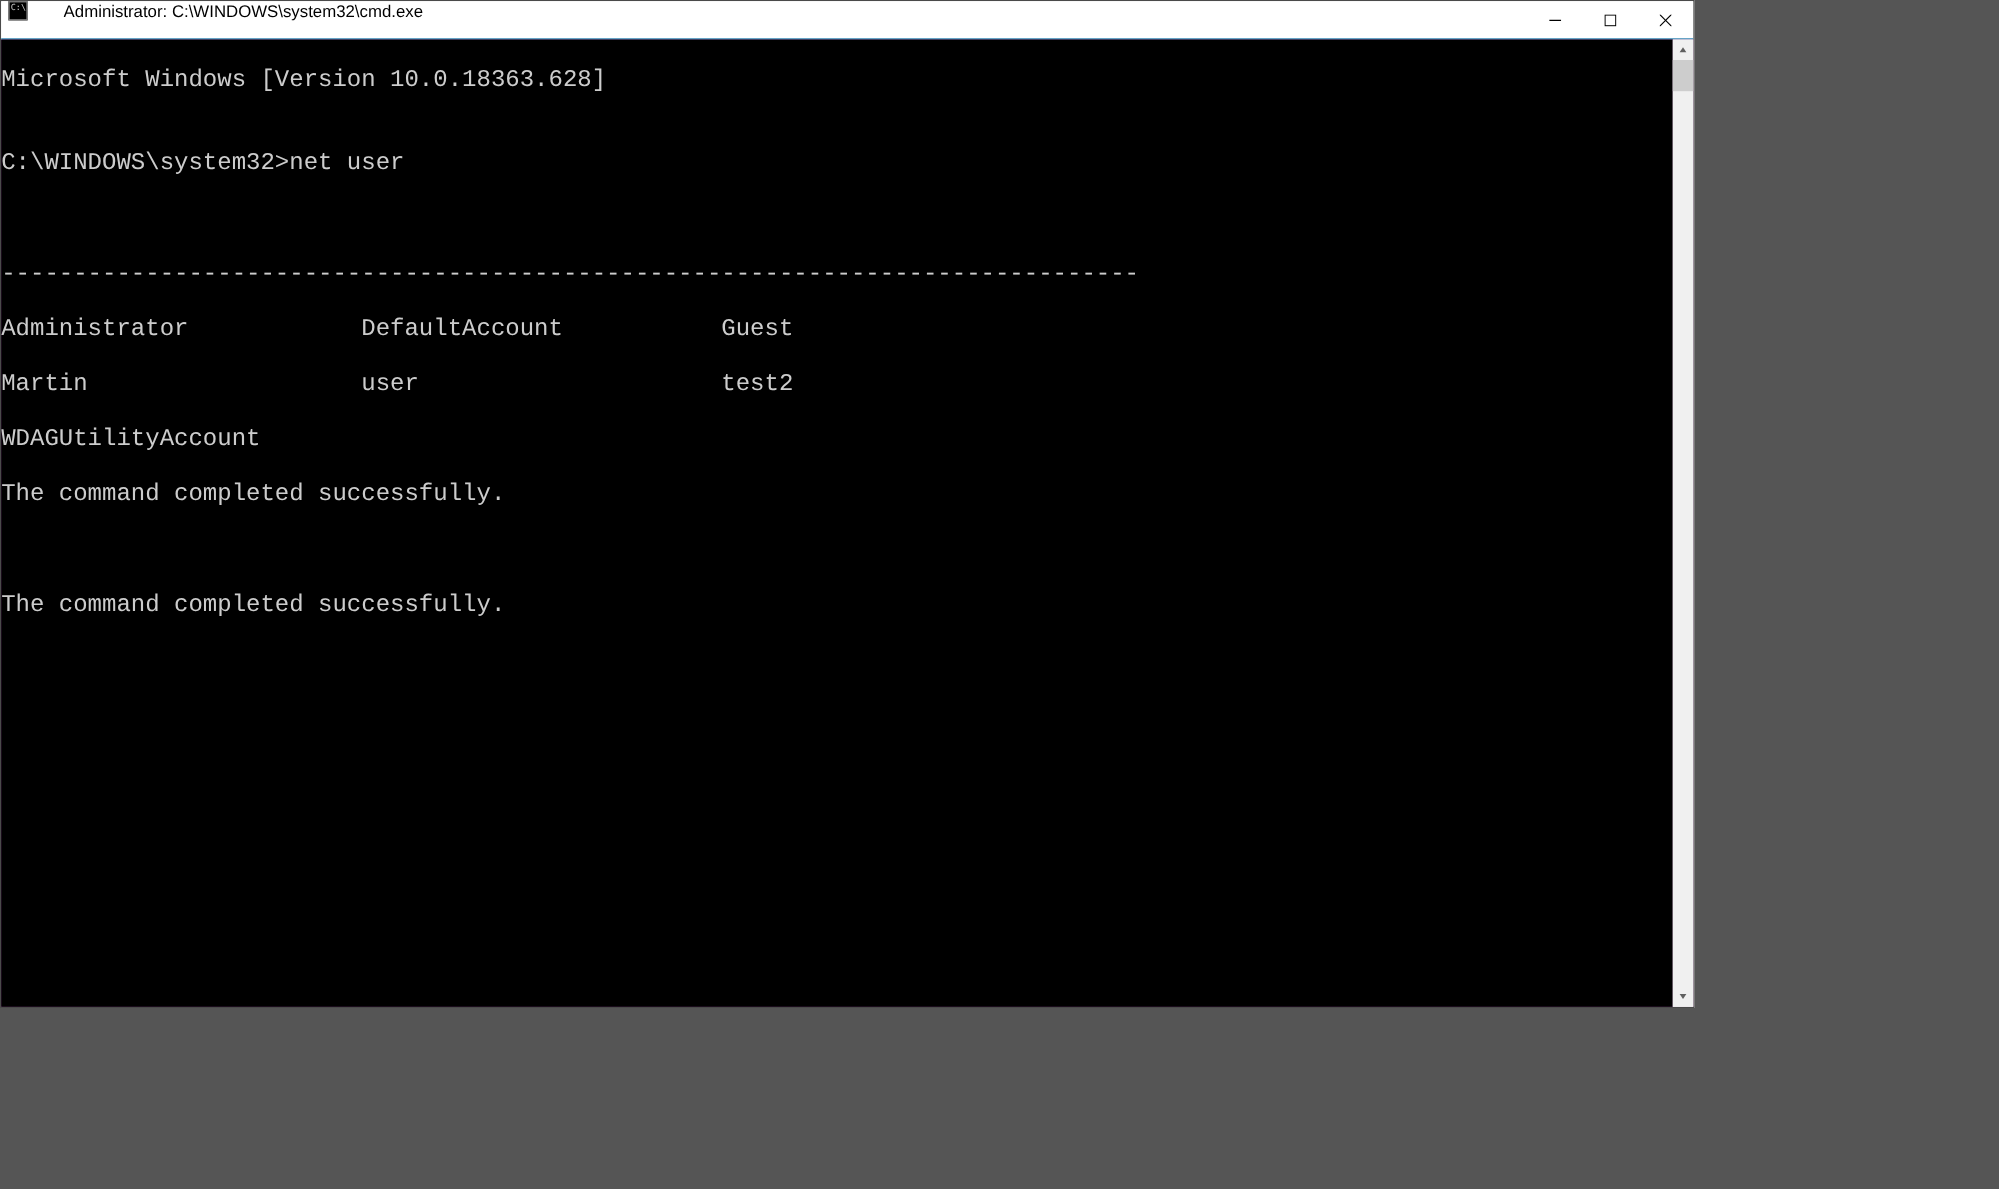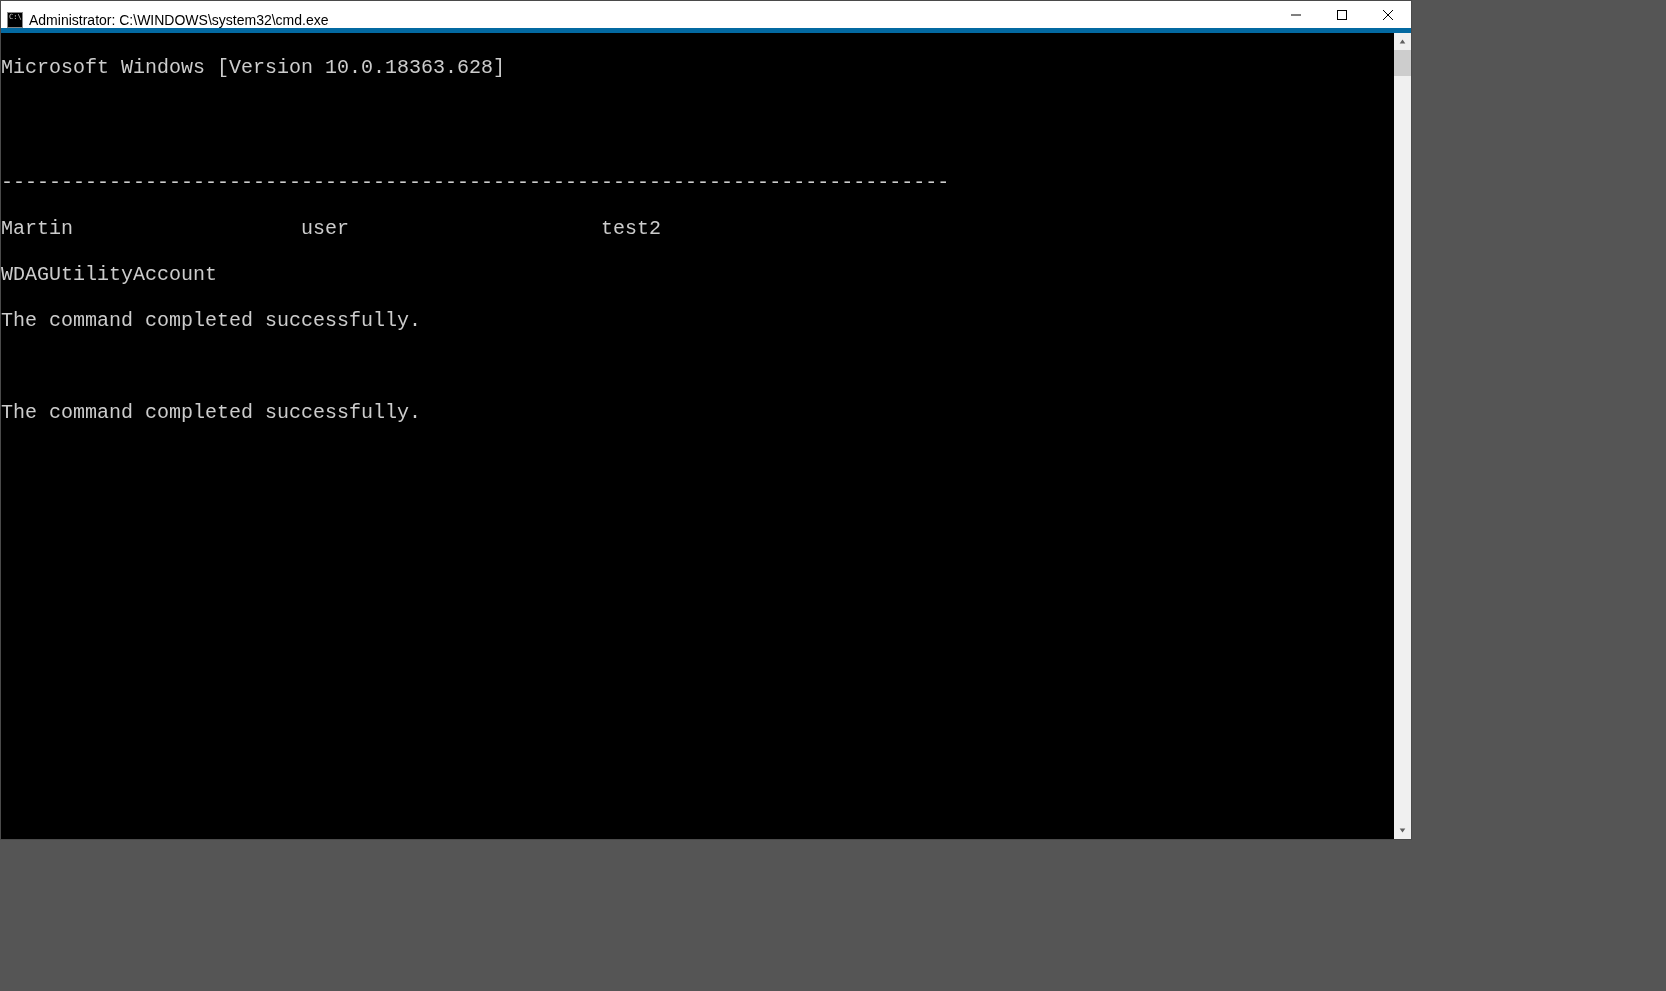--- a/index.html
+++ b/index.html
@@ -22,23 +22,24 @@
       background: #fff;
       display: flex;
       flex-direction: column;
       position: relative;
     }
     
     .titlebar {
       height: 32px;
       background: #ffffff;
       display: flex;
-      align-items: flex-end;
-      border-bottom: 5px solid #0369a1;
+      align-items: flex-start;
+      border-bottom: 1px solid #0369a1;
       user-select: none;
+      gap: 24px;
     }
     .titlebar .app-icon {
       width: 16px;
       height: 16px;
       margin: 0 6px 0 6px;
       background: #000;
       position: relative;
       border: 1px solid #888;
     }
     .titlebar .app-icon::before {
@@ -157,23 +158,25 @@
         </svg>
       </div>
     </div>
   </div>
 
   <div class="client">
 
     <div class="console">
 <span class="line">Microsoft Windows [Version 10.0.18363.628]</span>
 <span class="line"></span>
+<span class="line">C:\WINDOWS\system32&gt;net user</span>
 <span class="line"></span>
 <span class="line"></span>
 <span class="line">-------------------------------------------------------------------------------</span>
+<span class="line">Administrator            DefaultAccount           Guest</span>
 <span class="line">Martin                   user                     test2</span>
 <span class="line">WDAGUtilityAccount</span>
 <span class="line">The command completed successfully.</span>
 <span class="line"></span>
 <span class="line"></span>
 <span class="line">The command completed successfully.</span>
 <span class="line"></span>
 <span class="line"></span>
     </div>
 

